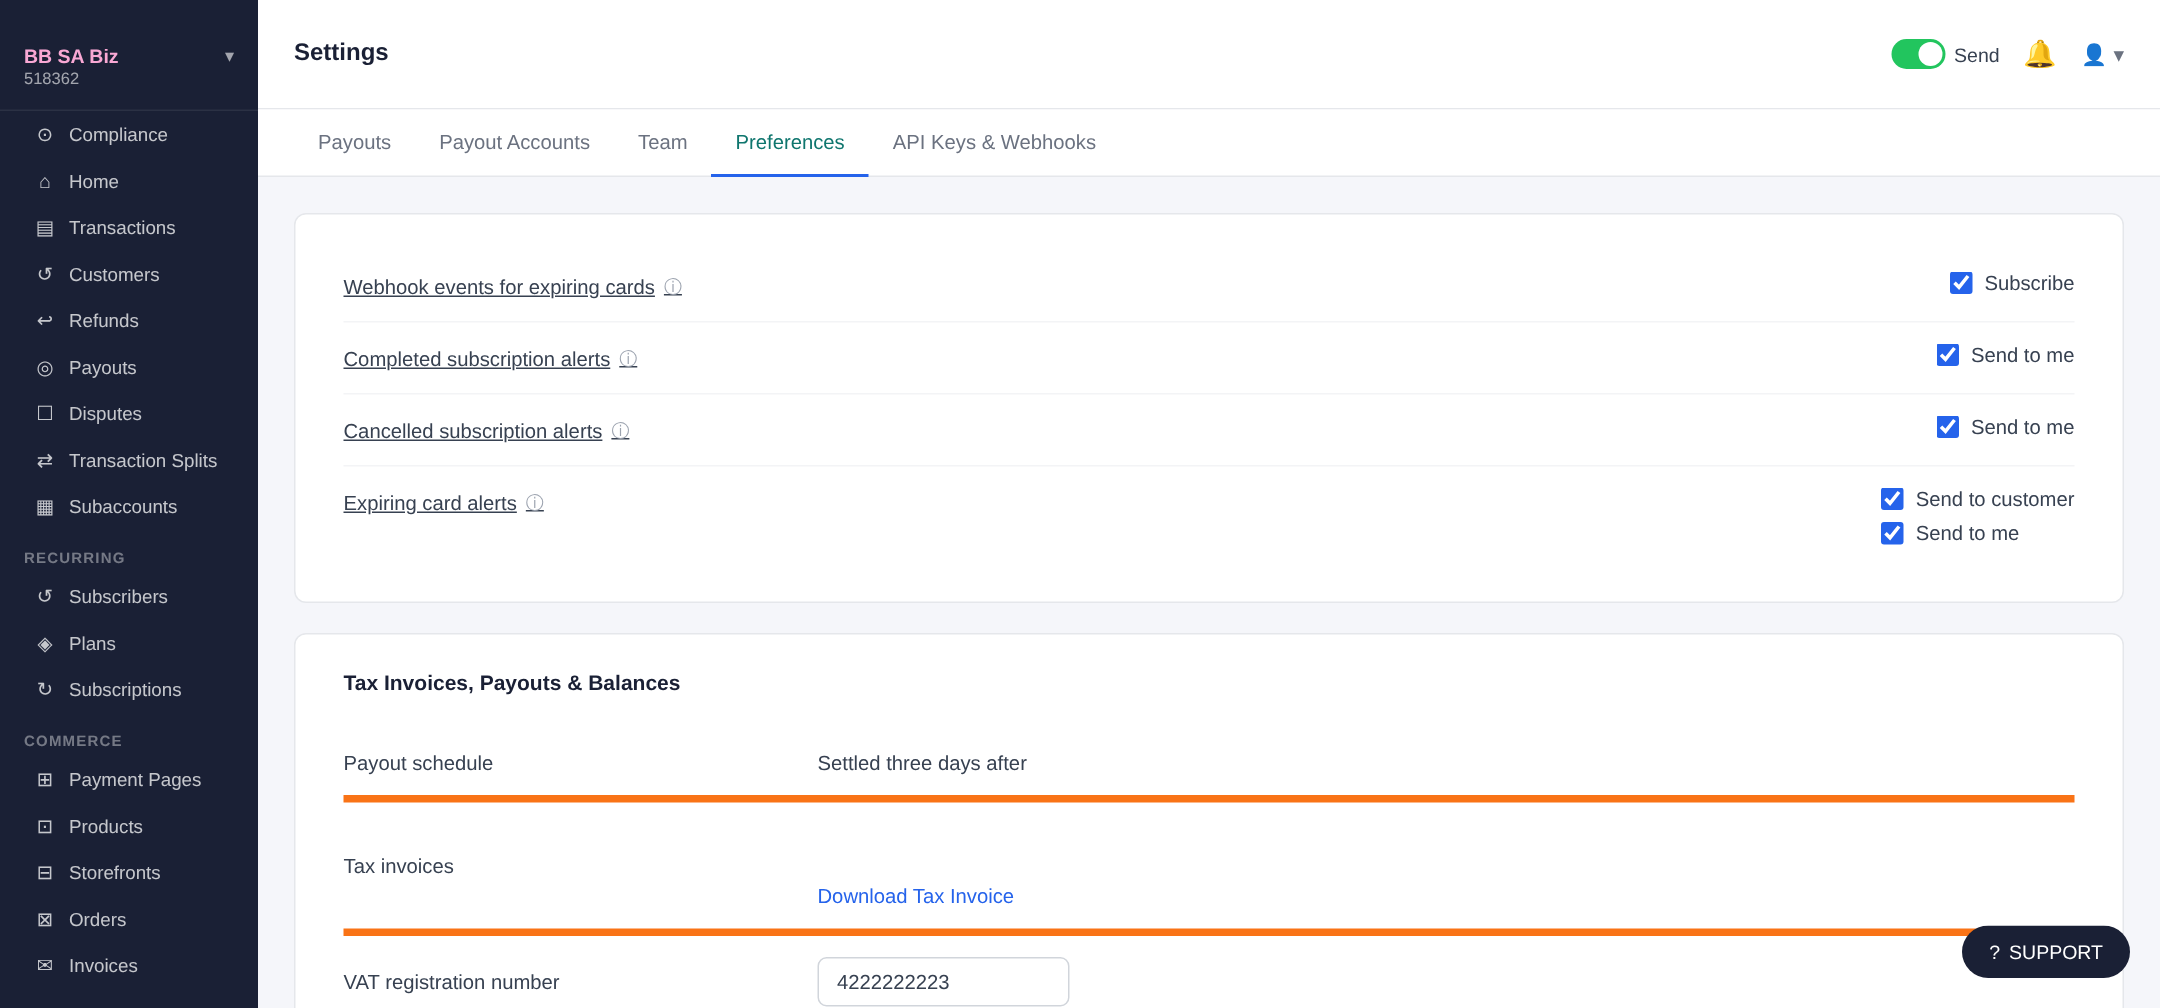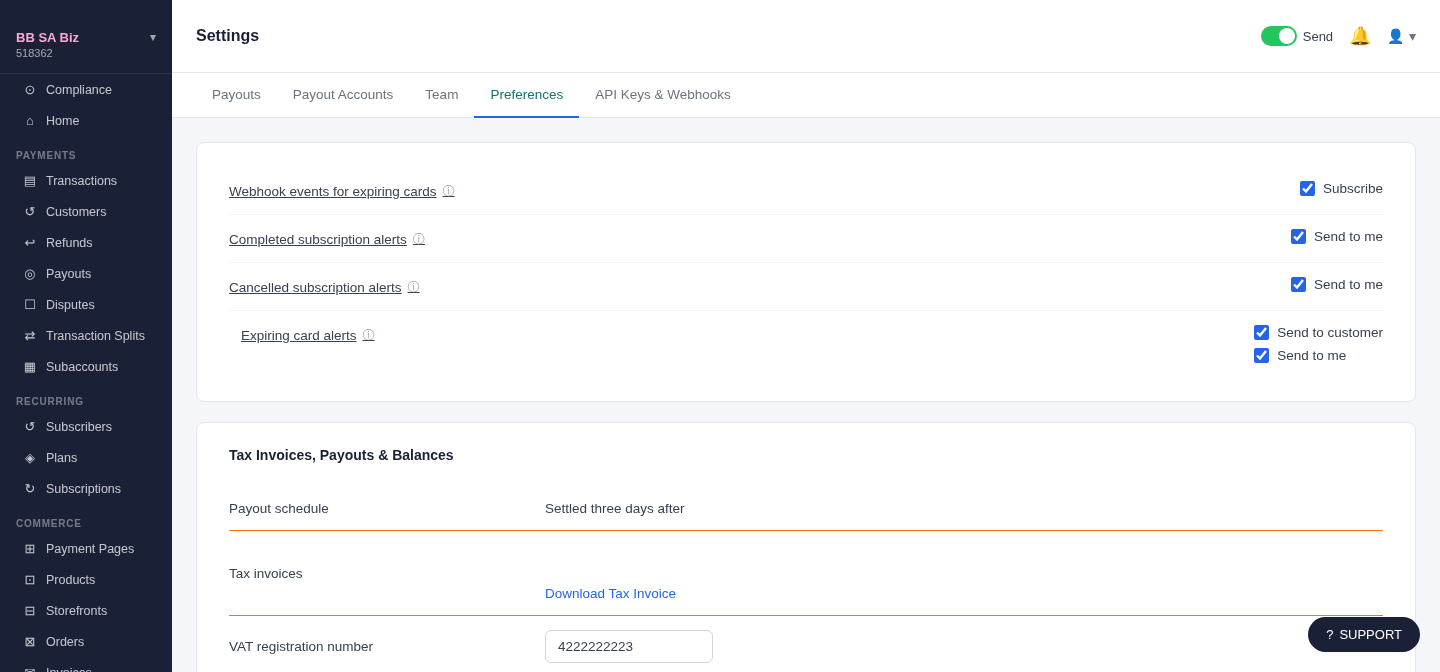--- a/index.html
+++ b/index.html
@@ -106,21 +106,21 @@
     }
 
     .section-title { font-size: 14px; font-weight: 600; color: #1a2035; margin-bottom: 24px; }
 
     .form-row {
       display: flex;
       align-items: flex-start;
       padding: 14px 0;
       border-bottom: 1px solid #f3f4f6;
     }
-    .form-row:last-child { border-bottom: none; margin-left: 12px; }
+    .form-row:last-child { border-bottom: none; }
     .form-row-label {
       flex: 1;
       font-size: 13.5px;
       color: #374151;
       display: flex;
       align-items: center;
       gap: 6px;
       padding-top: 2px;
       text-decoration: underline;
     }
@@ -128,21 +128,21 @@
     .form-row-control { display: flex; flex-direction: column; gap: 8px; }
     .checkbox-row { display: flex; align-items: center; gap: 8px; font-size: 13.5px; color: #374151; }
     .checkbox-row input[type="checkbox"] { width: 15px; height: 15px; accent-color: #2563eb; cursor: pointer; }
 
     
     .tax-row {
       display: grid;
       grid-template-columns: 300px 1fr;
       align-items: center;
       padding: 14px 0;
-      border-bottom: 1px solid #f97316;
+      border-bottom: 5px solid #f97316;
       gap: 16px;
     }
     .tax-row:last-child { border-bottom: none; }
     .tax-label { font-size: 13.5px; color: #374151; }
     .tax-value { font-size: 13.5px; color: #374151; }
     .tax-link { font-size: 13.5px; color: #2563eb; cursor: pointer; text-decoration: none; margin-top: 41px; }
     .tax-input {
       width: 168px;
       padding: 8px 12px;
       border: 1px solid #d1d5db;
@@ -196,21 +196,20 @@
 
   <div class="sidebar-item">
     <span class="icon">⊙</span>
     <span>Compliance</span>
   </div>
   <div class="sidebar-item">
     <span class="icon">⌂</span>
     <span>Home</span>
   </div>
 
-  <div class="sidebar-section-label">PAYMENTS</div>
   <div class="sidebar-item">
     <span class="icon">▤</span>
     <span>Transactions</span>
   </div>
   <div class="sidebar-item">
     <span class="icon">↺</span>
     <span>Customers</span>
   </div>
   <div class="sidebar-item">
     <span class="icon">↩</span>

